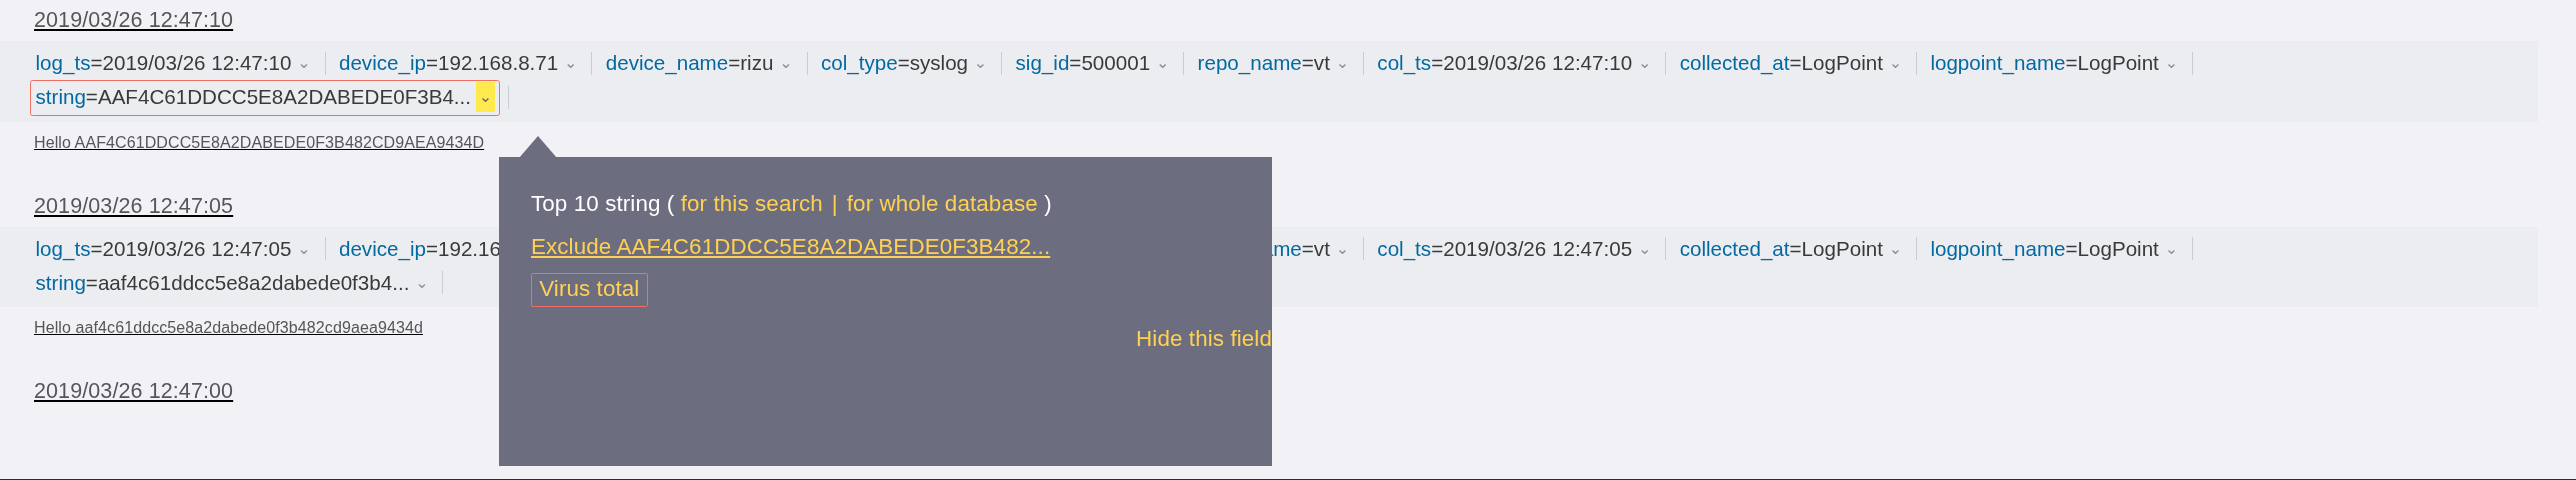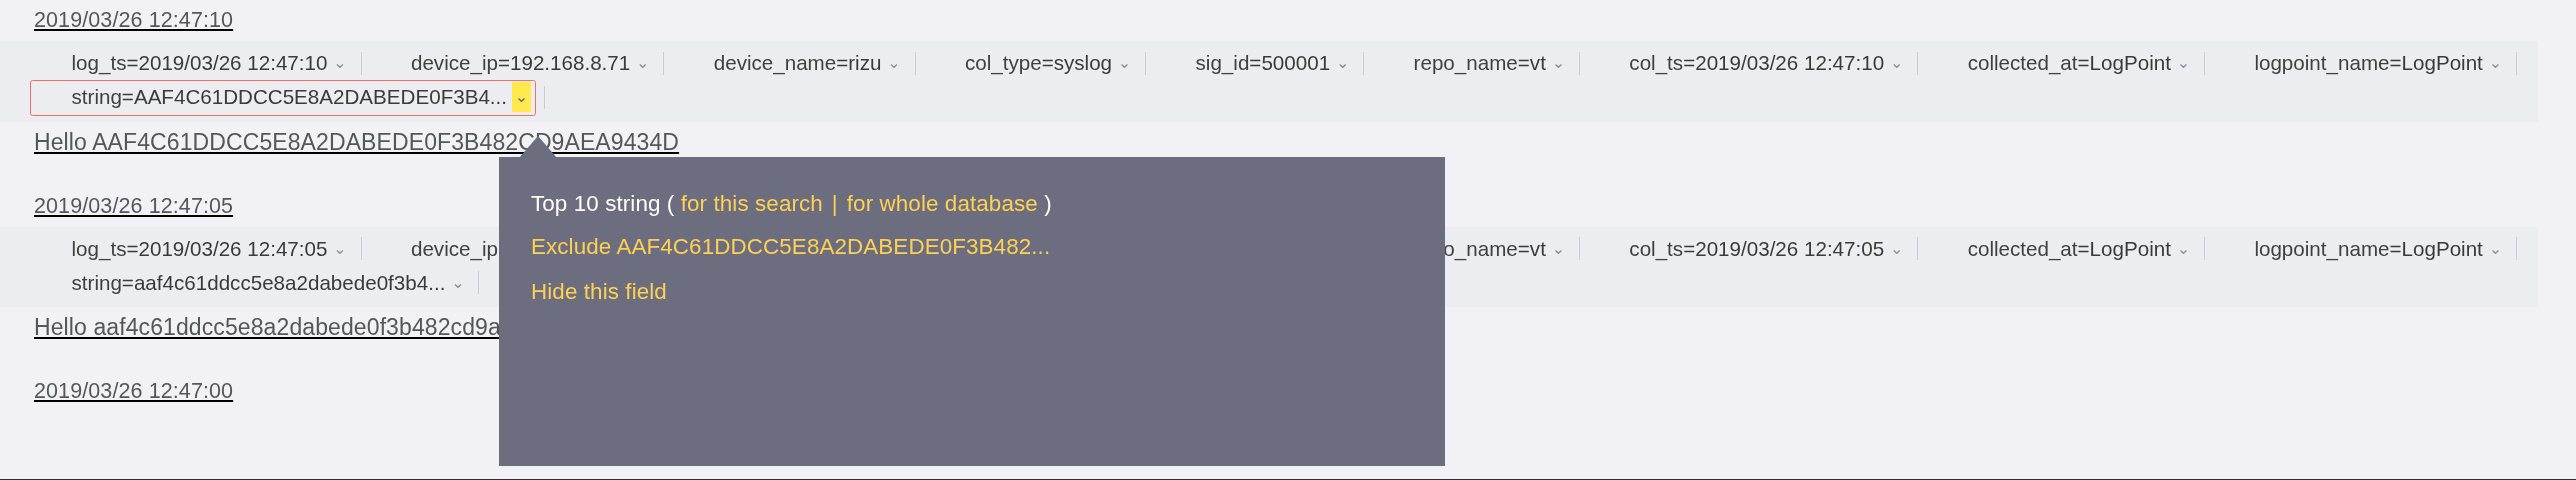--- a/index.html
+++ b/index.html
@@ -54,22 +54,21 @@
     display: inline-block;
     font-size: 20.6px;
     line-height: 30px;
     vertical-align: middle;
     padding: 0.9px 3.6px 0.9px 4.5px;
     border: 1.8px solid transparent;
     border-radius: 2.7px;
     white-space: nowrap;
   }
   .field-chip .fkey {
-    color: #404040;
-    margin-left: 36px;
+    color: #0369a1;
   }
   .field-chip .feq {
     color: #3a3a3a;
   }
   .field-chip .fval {
     color: #3a3a3a;
   }
   .chev {
     display: inline-block;
     width: 16px;
@@ -101,21 +100,21 @@
   }
   .field-chip.highlighted .chev {
     background: #ffe94d;
     color: #6b6b73;
     width: 19.7px;
     border-radius: 0.9px;
   }
 
   
   .message-line {
-    font-size: 23px;
+    font-size: 16px;
     color: #54565a;
     padding: 0 0 0 34px;
     height: 41px;
     line-height: 41px;
     white-space: nowrap;
     letter-spacing: 0.1px;
   }
 
   .spacer-row { height: 23px; }
 
@@ -126,21 +125,21 @@
     width: 2576px;
     height: 1.8px;
     background: #2c2c33;
   }
 
   
   .context-popup {
     position: absolute;
     left: 499px;
     top: 157px;
-    width: 946px;
+    width: 773px;
     height: 309px;
     background: #6d6d80;
     z-index: 40;
     padding: 0;
     box-sizing: border-box;
   }
   .popup-arrow {
     position: absolute;
     left: 519px;
     top: 136px;
@@ -163,35 +162,36 @@
     letter-spacing: 0.1px;
   }
   .popup-item .link {
     color: #ffd152;
   }
   .popup-item .pipe {
     color: #ffd152;
     padding: 0 2.7px;
   }
   .popup-item .paren { color: #ffffff; }
-  .popup-item.all-yellow { color: #ffd152; }
+  .popup-item.all-yellow { color: #ffd152; text-decoration: underline; }
   .popup-item.boxed {
     display: inline-block;
     color: #ffd152;
     border: 1.8px solid #ef6f63;
     border-radius: 1.8px;
     padding: 0 7.2px;
     height: 32px;
     line-height: 30px;
     margin-top: 5.4px;
   }
   .popup-item-wrap { height: 47px; }
   .popup-item.hide-field {
     color: #ffd152;
     margin-top: 1.8px;
+    text-align: right;
   }
 </style>
 </head>
 <body>
 
 <div class="log-viewer">
 
   <div class="log-entry">
     <div class="entry-timestamp">2019/03/26 12:47:10</div>
 
@@ -238,17 +238,20 @@
 <div class="popup-arrow"></div>
 <div class="context-popup">
   <div class="popup-items">
 
     <div class="popup-item"><span>Top 10 string</span> <span class="paren">(</span> <span class="link">for this search</span> <span class="pipe">|</span> <span class="link">for whole database</span> <span class="paren">)</span></div>
 
 
 
     <div class="popup-item all-yellow">Exclude AAF4C61DDCC5E8A2DABEDE0F3B482...</div>
 
+    <div class="popup-item-wrap">
+      <div class="popup-item boxed">Virus total</div>
+    </div>
 
     <div class="popup-item hide-field">Hide this field</div>
   </div>
 </div>
 
 
 </body></html>

